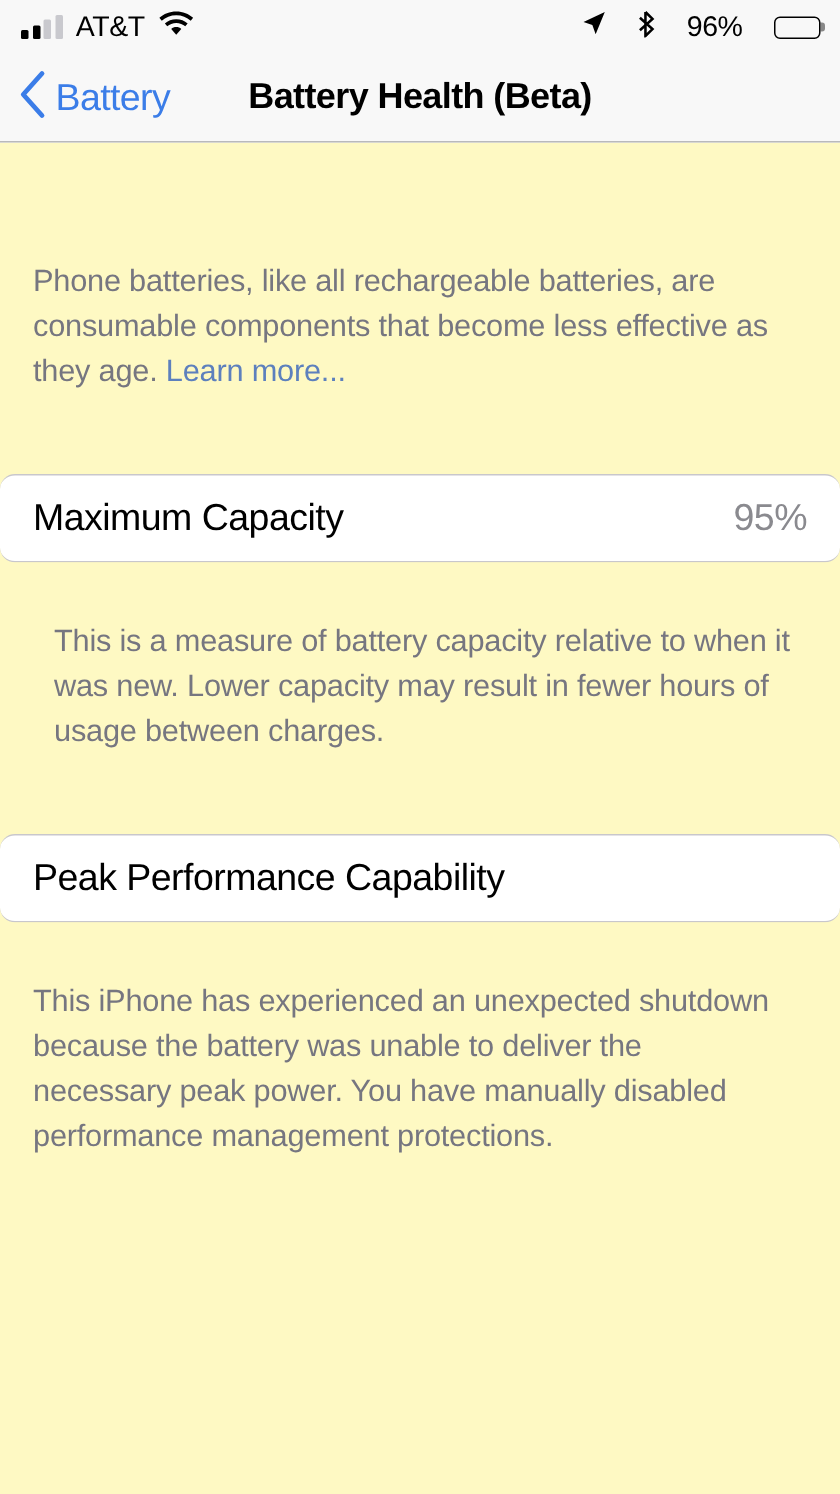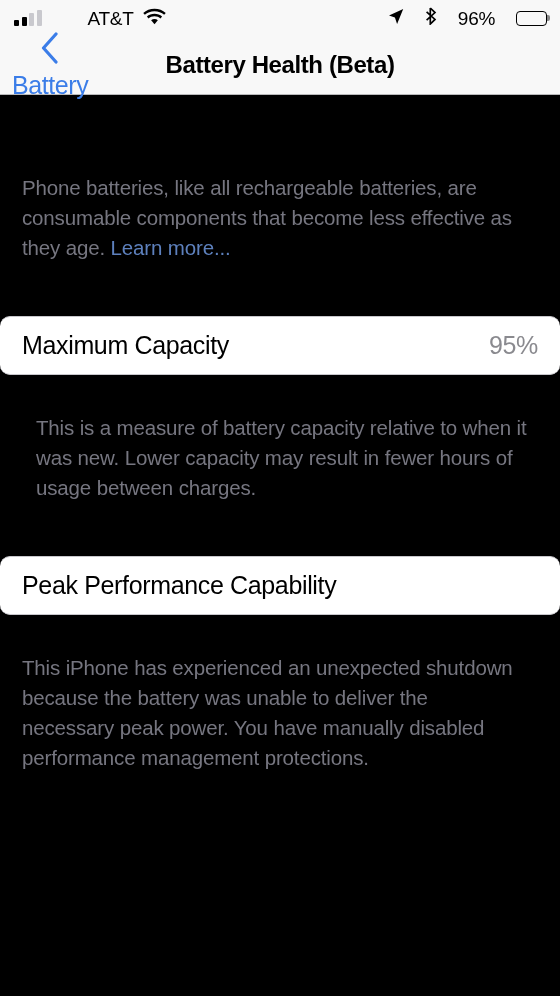--- a/index.html
+++ b/index.html
@@ -58,21 +58,20 @@
   .signal-bars i:nth-child(1) { height: 6px; }
   .signal-bars i:nth-child(2) { height: 9.5px; }
   .signal-bars i:nth-child(3) { height: 13px; }
   .signal-bars i:nth-child(4) { height: 16px; }
   .carrier {
     font-size: 19px;
     letter-spacing: -0.3px;
     font-weight: 400;
     color: #000;
     line-height: 1;
-    margin-left: 37px;
   }
   .wifi-icon { display: block; margin-left: 1px; }
 
   .status-center {
     position: absolute;
     left: 0;
     right: 0;
     top: 0;
     height: 36px;
     display: flex;
@@ -141,21 +140,20 @@
     align-items: center;
   }
   .back-button {
     position: absolute;
     left: 12px;
     display: flex;
     align-items: center;
     gap: 5px;
     cursor: pointer;
     user-select: none;
-    flex-direction: column;
   }
   .chevron-left { display: block; }
   .back-label {
     font-size: 25px;
     color: #3b7de8;
     letter-spacing: -0.4px;
     line-height: 1;
   }
   .nav-title-wrap {
     position: absolute;
@@ -169,21 +167,21 @@
     font-size: 24px;
     font-weight: 700;
     color: #000;
     letter-spacing: -0.4px;
     line-height: 1;
   }
 
   
   .content {
     flex: 1 1 auto;
-    background: #000000;
+    background: #fef9c3;
     overflow: hidden;
   }
   .group-note {
     color: #767680;
     font-size: 20.5px;
     line-height: 30px;
     letter-spacing: -0.15px;
     padding: 0 22px;
     max-width: 500px;
   }

